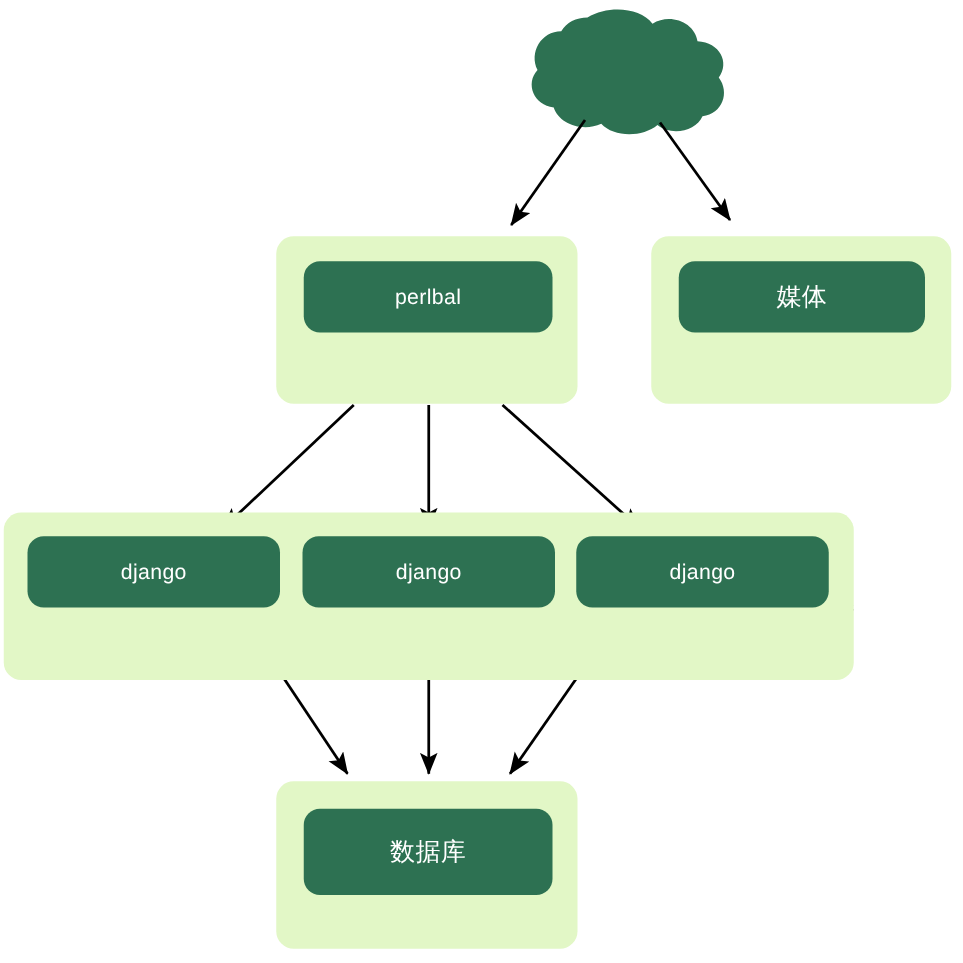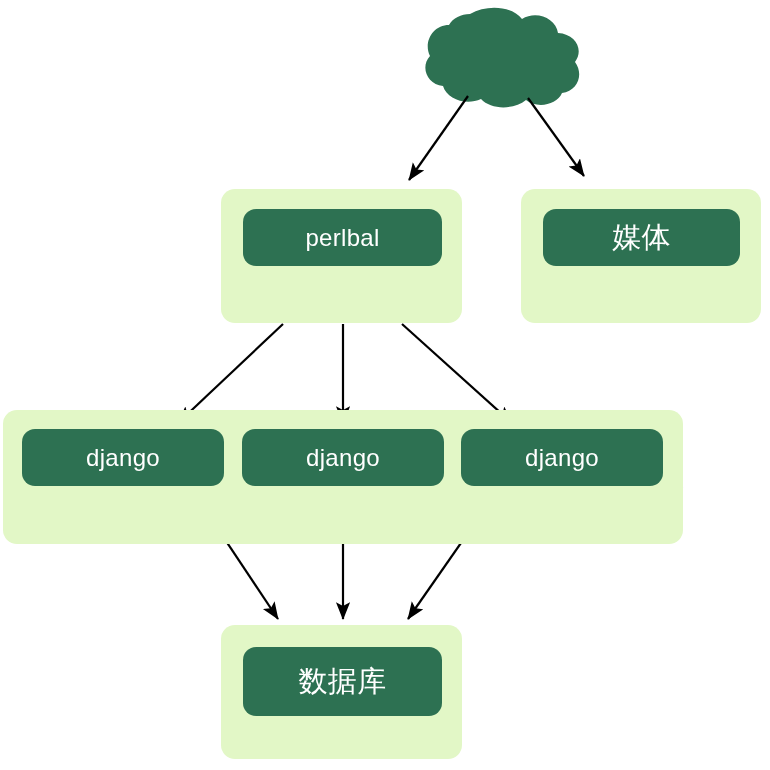--- a/index.html
+++ b/index.html
@@ -50,27 +50,27 @@
   }
   
   .node {
     position: absolute;
     background: #2d7152;
     border-radius: 13px;
     color: #ffffff;
     display: flex;
     align-items: center;
     justify-content: center;
-    font-size: 24px;
+    font-size: 17px;
     letter-spacing: 0.3px;
     z-index: 3;
     box-sizing: border-box;
   }
   .node.cjk {
-    font-size: 29px;
+    font-size: 20px;
   }
 
   
   #group-lb      { left: 221px; top: 189px;  width: 241px; height: 134px; }
   #node-perlbal  { left: 243px; top: 209px;  width: 199px; height: 57px; }
   #label-lb      { top: 285px; }
 
   
   #group-media   { left: 521px; top: 189px;  width: 240px; height: 134px; }
   #node-media    { left: 543px; top: 209px;  width: 197px; height: 57px; }

